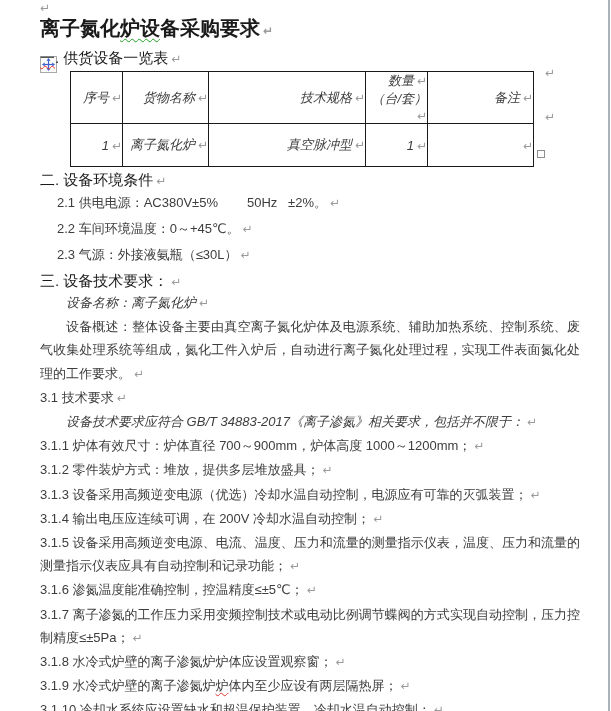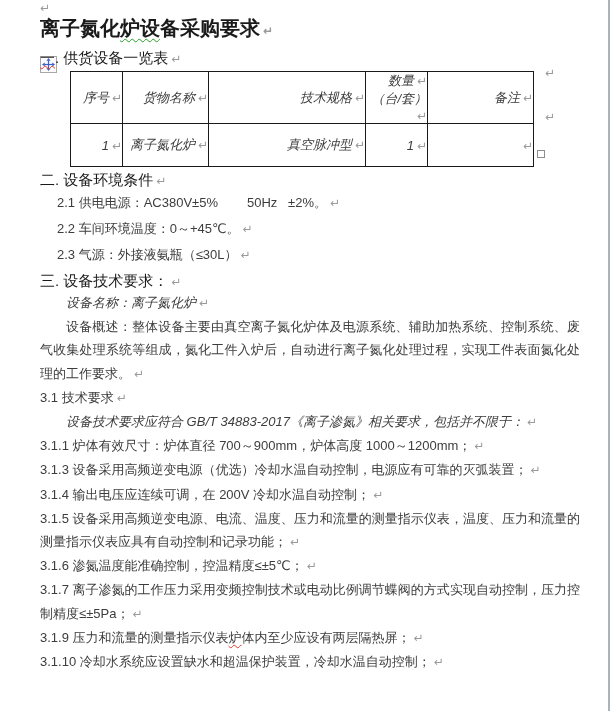--- a/index.html
+++ b/index.html
@@ -107,22 +107,24 @@
 
     <p class="body-line indent2"><span>设备名称：离子氮化炉</span><span class="pilcrow">↵</span></p>
 
     <p class="body-line overview"><span>设备概述：整体设备主要由真空离子氮化炉体及电源系统、辅助加热系统、控制系统、废气收集处理系统等组成，氮化工件入炉后，自动进行离子氮化处理过程，实现工件表面氮化处理的工作要求。</span><span class="pilcrow">↵</span></p>
 
     <p class="body-line"><span>3.1 技术要求</span><span class="pilcrow">↵</span></p>
 
     <p class="body-line indent2"><span>设备技术要求应符合 GB/T 34883-2017《离子渗氮》相关要求，包括并不限于：</span><span class="pilcrow">↵</span></p>
 
     <p class="body-line"><span>3.1.1 炉体有效尺寸：炉体直径 700～900mm，炉体高度 1000～1200mm；</span><span class="pilcrow">↵</span></p>
+    <p class="body-line"><span>3.1.2 零件装炉方式：堆放，提供多层堆放盛具；</span><span class="pilcrow">↵</span></p>
     <p class="body-line"><span>3.1.3 设备采用高频逆变电源（优选）冷却水温自动控制，电源应有可靠的灭弧装置；</span><span class="pilcrow">↵</span></p>
     <p class="body-line"><span>3.1.4 输出电压应连续可调，在 200V 冷却水温自动控制；</span><span class="pilcrow">↵</span></p>
     <p class="body-line justify"><span>3.1.5 设备采用高频逆变电源、电流、温度、压力和流量的测量指示仪表，温度、压力和流量的测量指示仪表应具有自动控制和记录功能；</span><span class="pilcrow">↵</span></p>
     <p class="body-line"><span>3.1.6 渗氮温度能准确控制，控温精度≤±5℃；</span><span class="pilcrow">↵</span></p>
     <p class="body-line justify"><span>3.1.7 离子渗氮的工作压力采用变频控制技术或电动比例调节蝶阀的方式实现自动控制，压力控制精度≤±5Pa；</span><span class="pilcrow">↵</span></p>
-    <p class="body-line"><span>3.1.9 压力和流量的测量指示仪表</span><span class="wavy-red">炉</span><span>体内至少应设有两层隔热屏；</span><span class="pilcrow">↵</span></p>
+    <p class="body-line"><span>3.1.8 水冷式炉壁的离子渗氮炉炉体应设置观察窗；</span><span class="pilcrow">↵</span></p>
+    <p class="body-line"><span>3.1.9 水冷式炉壁的离子渗氮炉</span><span class="wavy-red">炉</span><span>体内至少应设有两层隔热屏；</span><span class="pilcrow">↵</span></p>
     <p class="body-line"><span>3.1.10 冷却水系统应设置缺水和超温保护装置，冷却水温自动控制；</span><span class="pilcrow">↵</span></p>
 
   </div>
 </div>
 
 </body></html>

